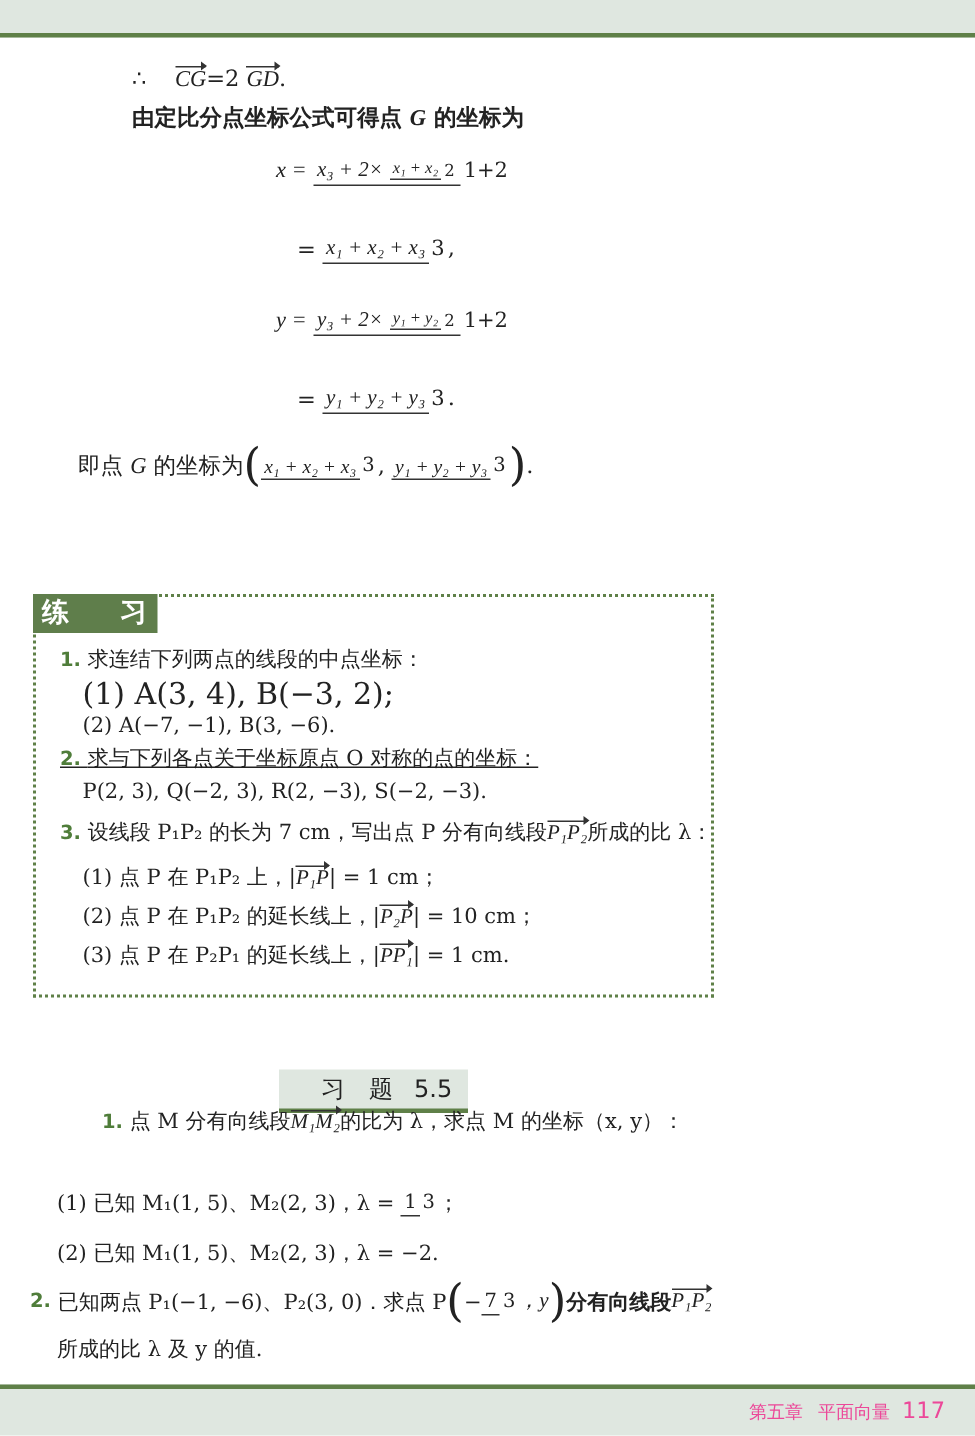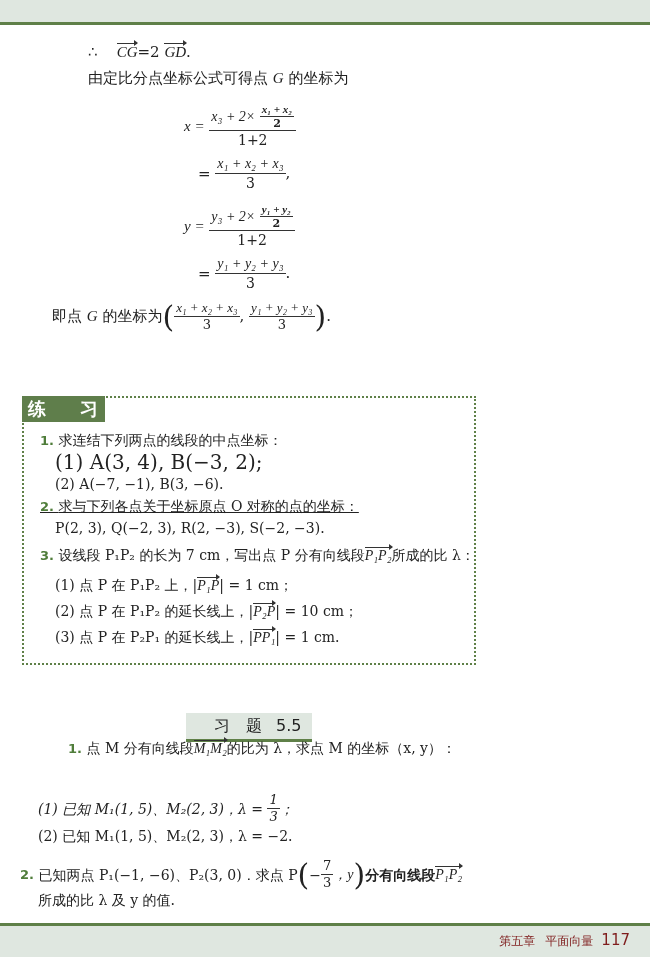--- a/index.html
+++ b/index.html
@@ -14,40 +14,40 @@
     background:#dfe7e0;
     border-bottom:3px solid #5f8048;
   }
   .bottom-band {
     position:absolute; left:0; top:923px; width:650px; height:34px;
     background:#dfe7e0;
     border-top:3px solid #5f8048;
   }
   .footer-text {
     position:absolute; right:20px; top:931px;
-    font-family:"DejaVu Sans", sans-serif; font-size:12px; color:#7f1d1d;
+    font-family:"DejaVu Sans", sans-serif; font-size:12px; color:#ec4899;
   }
   .footer-text .pg { font-size:15px; margin-left:8px; }
   .footer-text .sep { display:inline-block; width:10px; }
 
   .t { position:absolute; font-size:15px; white-space:nowrap; line-height:20px; }
   .it { font-style:italic; font-family:"Liberation Serif","DejaVu Serif",serif; }
   .vec { position:relative; display:inline-block; }
   .vec::before {
     content:""; position:absolute; left:0; right:0; top:1px; border-top:1px solid #333;
   }
   .vec::after {
     content:""; position:absolute; right:-1px; top:-2px;
     border-left:4px solid #333; border-top:3px solid transparent; border-bottom:3px solid transparent;
   }
-  .frac { display:inline-flex; flex-direction:column; align-items:center; vertical-align:middle; font-size:13px; line-height:16px; }
+  .frac { display:inline-flex; flex-direction:row; align-items:center; vertical-align:middle; font-size:13px; line-height:16px; }
   .frac .num { padding:0 2px; border-bottom:1px solid #333; }
   .frac .den { padding:0 2px; }
   .frac.big { font-size:14px; line-height:18px; }
-  .frac.small { font-size:11px; line-height:13px;font-weight:bold; }
+  .frac.small { font-size:11px; line-height:13px; }
 
   .practice-box {
     position:absolute; left:22px; top:396px; width:450px; height:265px;
     border:2px dotted #5f8048;
   }
   .practice-tag {
     position:absolute; left:22px; top:396px; width:83px; height:26px;
     background:#5f7e4b; color:#fff;
     font-family:"DejaVu Sans", sans-serif; font-size:18px; font-weight:bold;
     line-height:26px;
@@ -66,21 +66,21 @@
 </head>
 <body>
 
 <div class="top-band"></div>
 
 <div class="t" style="left:88px;top:42px;">
   <span>∴</span>&nbsp;&nbsp;&nbsp;
   <span class="vec it">CG</span><span>=2</span>&nbsp;<span class="vec it">GD</span><span>.</span>
 </div>
 
-<div class="t" style="left:88px;top:68px;">
+<div class="t" style="left:88px;top:68px;font-weight:bold;">
   <span>由定比分点坐标公式可得点</span>&nbsp;<span class="it">G</span>&nbsp;<span>的坐标为</span>
 </div>
 
 <div class="t" style="left:184px;top:103px;">
   <span class="it" style="vertical-align:middle;">x =</span>
   <span class="frac big">
     <span class="num">
       <span class="it">x₃ + 2×</span>
       <span class="frac small">
         <span class="num it">x₁ + x₂</span>
@@ -165,21 +165,21 @@
 <div class="exercise-head">
   <span style="left:28px;">习</span>
   <span style="left:60px;">题</span>
   <span style="left:90px;">5.5</span>
 </div>
 
 <div class="t" style="left:20px;top:738px;font-size:14px;margin-left:48px;">
   <span class="num-green">1.</span>
   <span>点 M 分有向线段</span><span class="vec it">M₁M₂</span><span>的比为 λ，求点 M 的坐标（x, y）：</span>
 </div>
-<div class="t" style="left:38px;top:792px;font-size:14px;font-style:italic;">
+<div class="t" style="left:38px;top:792px;font-size:14px;">
   <span style="vertical-align:middle;">(1) 已知 M₁(1, 5)、M₂(2, 3)，λ =</span>
   <span class="frac">
       <span class="num">1</span>
       <span class="den">3</span>
     </span><span style="vertical-align:middle;">；</span>
 </div>
 <div class="t" style="left:38px;top:826px;font-size:14px;">(2) 已知 M₁(1, 5)、M₂(2, 3)，λ = −2.</div>
 
 <div class="t" style="left:20px;top:858px;font-size:14px;">
   <span class="num-green" style="vertical-align:middle;">2.</span>

